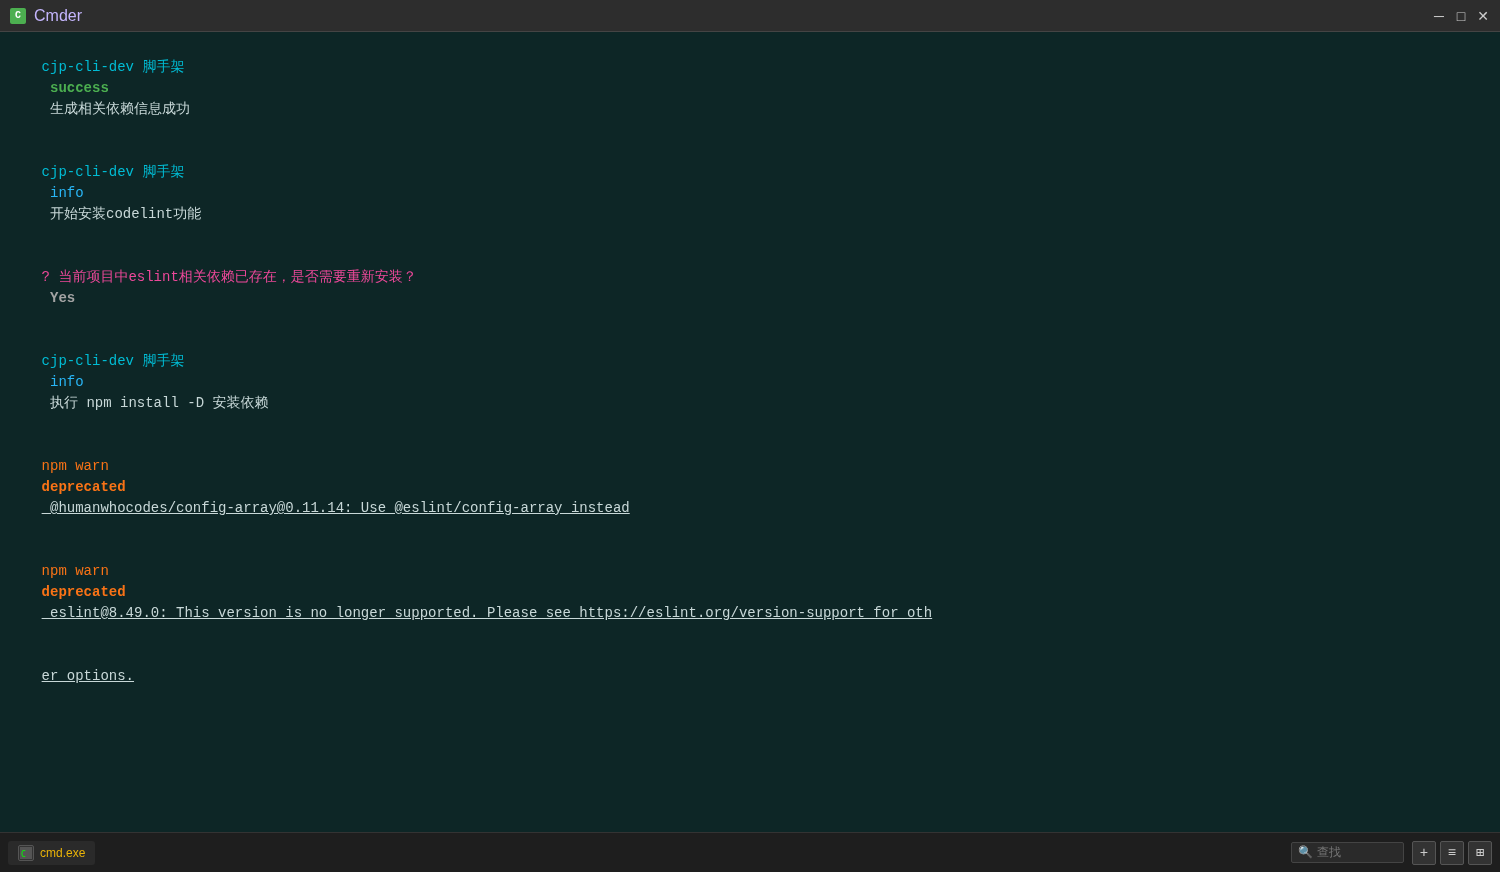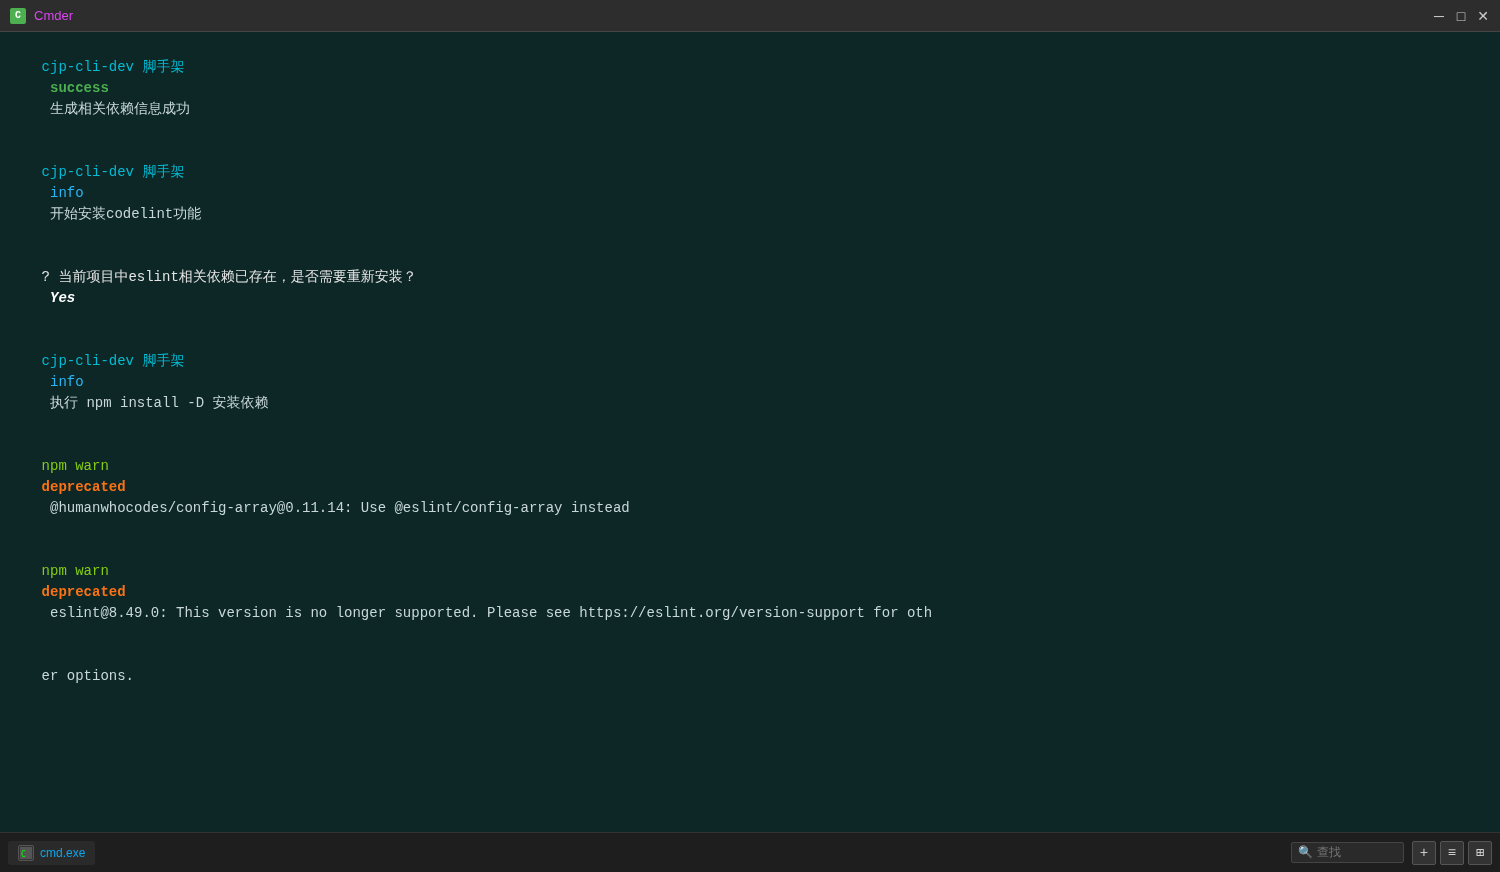--- a/index.html
+++ b/index.html
@@ -36,22 +36,22 @@
       border-radius: 2px;
       display: flex;
       align-items: center;
       justify-content: center;
       font-size: 10px;
       color: white;
       font-weight: bold;
     }
 
     .title-bar-text {
-      color: #d946ef;
-      font-size: 13px;
+      color: #c4b5fd;
+      font-size: 16px;
       font-family: 'Segoe UI', sans-serif;
       flex: 1;
     }
 
     .title-bar-controls {
       display: flex;
       gap: 8px;
     }
 
     .title-btn {
@@ -91,40 +91,40 @@
       font-weight: bold;
     }
 
     .info {
       color: #29b6f6;
       font-weight: normal;
     }
 
     .warn-text {
       color: #c8d8d8;
+      text-decoration: underline;
     }
 
     .deprecated {
       color: #f97316;
       font-weight: bold;
     }
 
     .npm-warn {
-      color: #84cc16;
+      color: #f97316;
       text-align: right;
     }
 
     .question {
-      color: #e5e5e5;
+      color: #ec4899;
     }
 
     .yes-answer {
-      color: #ffffff;
-      font-weight: bold;
-      font-style: italic;
+      color: #a3a3a3;
+      font-weight: bold;
     }
 
     .empty-line {
       height: 21px;
     }
 
     @keyframes blink {
       50% { opacity: 0; }
     }
 
@@ -148,21 +148,21 @@
     }
 
     .taskbar-app-icon {
       width: 16px;
       height: 16px;
       background: #555;
       border-radius: 2px;
     }
 
     .taskbar-app-text {
-      color: #0ea5e9;
+      color: #eab308;
       font-size: 12px;
       font-family: 'Segoe UI', sans-serif;
     }
 
     .taskbar-search {
       margin-left: auto;
       display: flex;
       align-items: center;
       gap: 4px;
       background: #2a2a2a;

